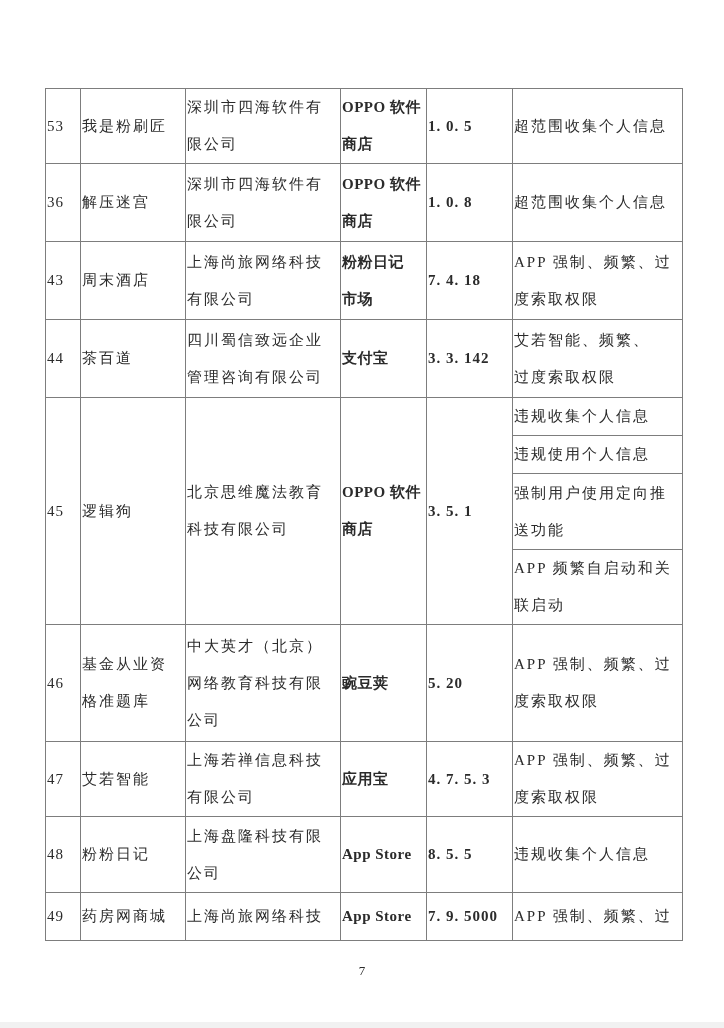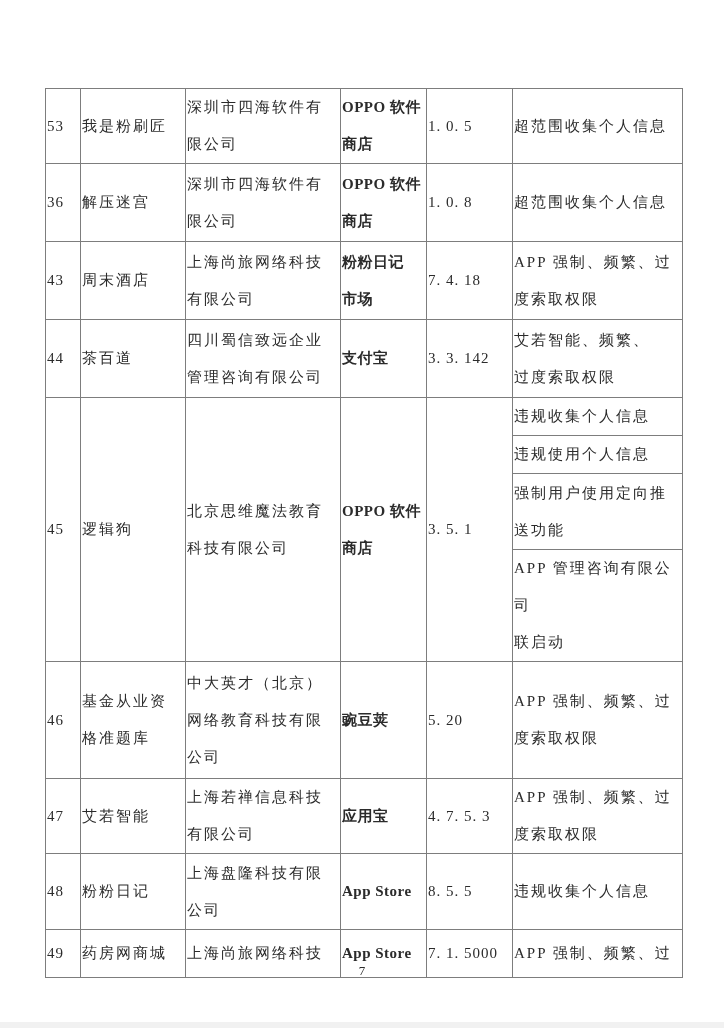--- a/index.html
+++ b/index.html
@@ -30,21 +30,21 @@
     vertical-align: middle;
     white-space: pre-line;
     font-size: 15px;
     line-height: 37px;
     letter-spacing: 2px;
     padding: 0 1px;
     overflow: hidden;
   }
   td.serial { letter-spacing: 1px; }
   td.store { letter-spacing: 0.5px; font-weight: bold; }
-  td.version { letter-spacing: 1px; }
+  td.version { letter-spacing: 1px; font-weight: bold; }
   tr.h74 { height: 74px; }
   tr.h78 { height: 78px; }
   tr.h37 { height: 37px; }
   tr.h38 { height: 38px; }
   tr.h76 { height: 76px; }
   tr.h75 { height: 75px; }
   tr.h117 { height: 117px; }
   tr.h41 { height: 48px; }
   .page-number {
     position: absolute;
@@ -132,21 +132,21 @@
         <td>违规收集个人信息</td>
       </tr>
       <tr class="h38">
         <td>违规使用个人信息</td>
       </tr>
       <tr class="h76">
         <td>强制用户使用定向推
 送功能</td>
       </tr>
       <tr class="h75">
-        <td>APP 管理咨询有限公司
+        <td>APP 频繁自启动和关
 联启动</td>
       </tr>
       <tr class="h117">
         <td class="serial">46</td>
         <td>基金从业资
 格准题库</td>
         <td>中大英才（北京）
 网络教育科技有限
 公司</td>
         <td class="store">豌豆荚</td>
@@ -171,21 +171,21 @@
 公司</td>
         <td class="store">App Store</td>
         <td class="version">8. 5. 5</td>
         <td>违规收集个人信息</td>
       </tr>
       <tr class="h41">
         <td class="serial">49</td>
         <td>药房网商城</td>
         <td>上海尚旅网络科技</td>
         <td class="store">App Store</td>
-        <td class="version">7. 1. 5000</td>
+        <td class="version">7. 9. 5000</td>
         <td>APP 强制、频繁、过</td>
       </tr>
     </tbody>
   </table>
 
   <div class="page-number">7</div>
 
   <div class="bottom-strip"></div>
 
 </div>

